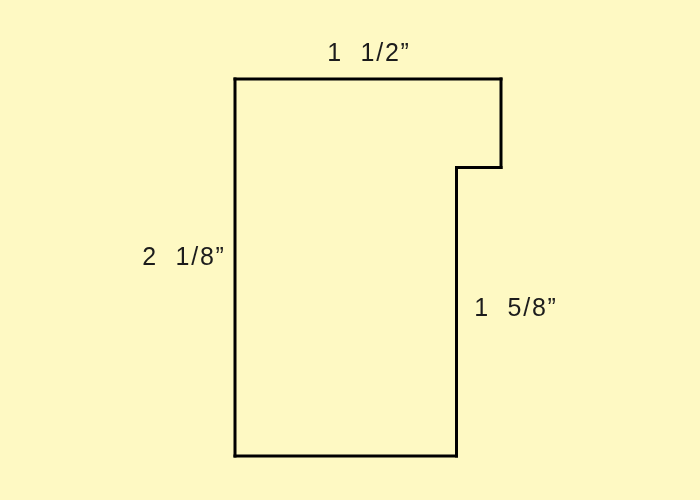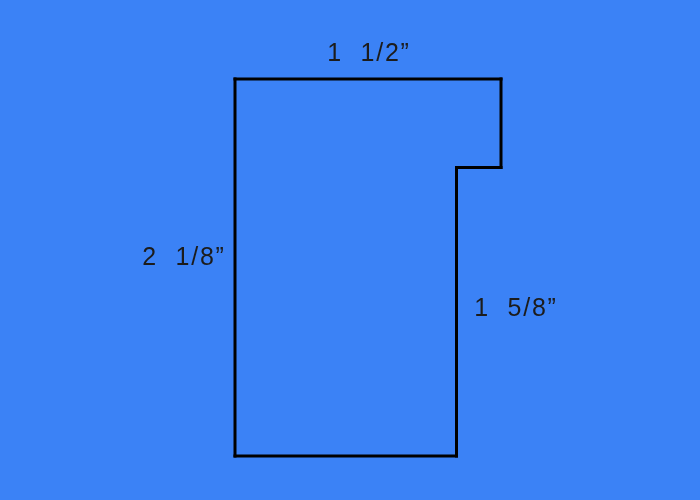--- a/index.html
+++ b/index.html
@@ -1,16 +1,16 @@
 <!DOCTYPE html>
 <html><head>
 <meta charset="utf-8">
 <style>
   html,body{margin:0;padding:0;background:#ffffff;}
-  .page{position:relative;width:700px;height:500px;background:#3b82f6;overflow:hidden;
+  .page{position:relative;width:700px;height:500px;background:#fef9c3;overflow:hidden;
         font-family:"Liberation Sans", sans-serif;text-align:center;}
   svg{position:absolute;left:0;top:0;}
   svg text{fill:#1c1c1c;font-family:"Liberation Sans", sans-serif;font-size:25px;letter-spacing:1.8px;}
 </style>
 </head>
 <body>
 <div class="page">
 <svg width="700" height="500" viewBox="0 0 700 500">
 
   <line x1="235" y1="79" x2="501" y2="79" stroke="#000000" stroke-width="3" stroke-linecap="square"></line>

